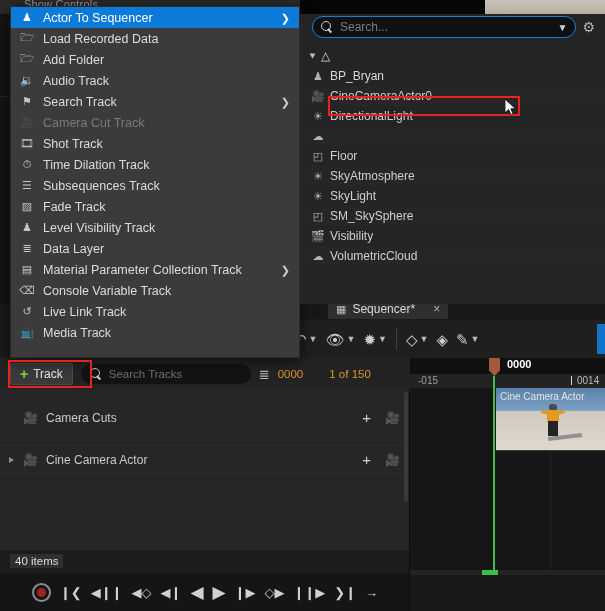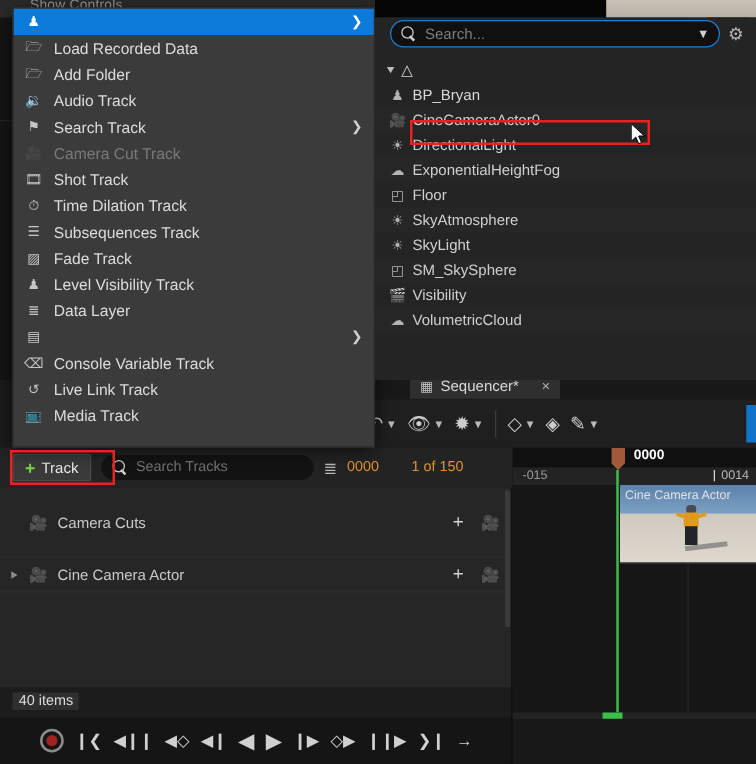--- a/index.html
+++ b/index.html
@@ -357,21 +357,20 @@
           <div class="actor-row">
             <span class="a-ico">🎥</span>
             <span>CineCameraActor0</span>
           </div>
           <div class="actor-row">
             <span class="a-ico">☀</span>
             <span>DirectionalLight</span>
           </div>
           <div class="actor-row">
             <span class="a-ico">☁</span>
-            <span>ExponentialHeightFog</span>
           </div>
           <div class="actor-row">
             <span class="a-ico">◰</span>
             <span>Floor</span>
           </div>
           <div class="actor-row">
             <span class="a-ico">☀</span>
             <span>SkyAtmosphere</span>
           </div>
           <div class="actor-row">
@@ -395,20 +394,21 @@
     <div class="red-box" style="left:28px; top:82px; width:192px; height:20px;"></div>
     <svg class="cursor-arrow" style="left:205px; top:85px;" viewBox="0 0 12 18">
       <polygon points="0,0 0,14 3.6,10.6 6,16 8.2,15 5.9,9.8 10.5,9.8" fill="#ffffff" stroke="#000000" stroke-width="0.8"></polygon>
     </svg>
   </div>
 
   <div class="ctx-menu">
     <div id="ctx-items">
         <div class="ctx-item sel">
           <span class="ctx-ico">♟</span>
+          <span>Actor To Sequencer</span>
           <span class="ctx-arrow">❯</span>
         </div>
         <div class="ctx-item">
           <span class="ctx-ico">🗁</span>
           <span>Load Recorded Data</span>
         </div>
         <div class="ctx-item">
           <span class="ctx-ico">🗁</span>
           <span>Add Folder</span>
         </div>
@@ -444,20 +444,21 @@
         <div class="ctx-item">
           <span class="ctx-ico">♟</span>
           <span>Level Visibility Track</span>
         </div>
         <div class="ctx-item">
           <span class="ctx-ico">≣</span>
           <span>Data Layer</span>
         </div>
         <div class="ctx-item">
           <span class="ctx-ico">▤</span>
+          <span>Material Parameter Collection Track</span>
           <span class="ctx-arrow">❯</span>
         </div>
         <div class="ctx-item">
           <span class="ctx-ico">⌫</span>
           <span>Console Variable Track</span>
         </div>
         <div class="ctx-item">
           <span class="ctx-ico">↺</span>
           <span>Live Link Track</span>
         </div>

